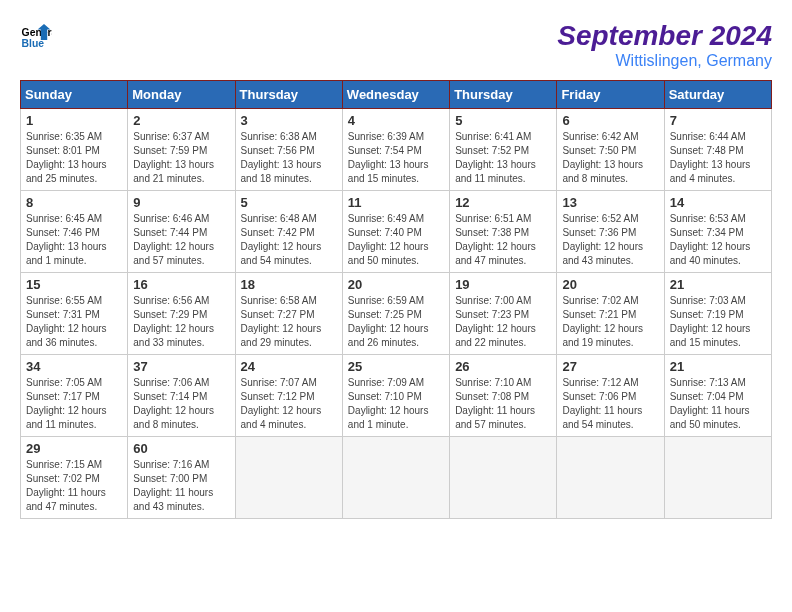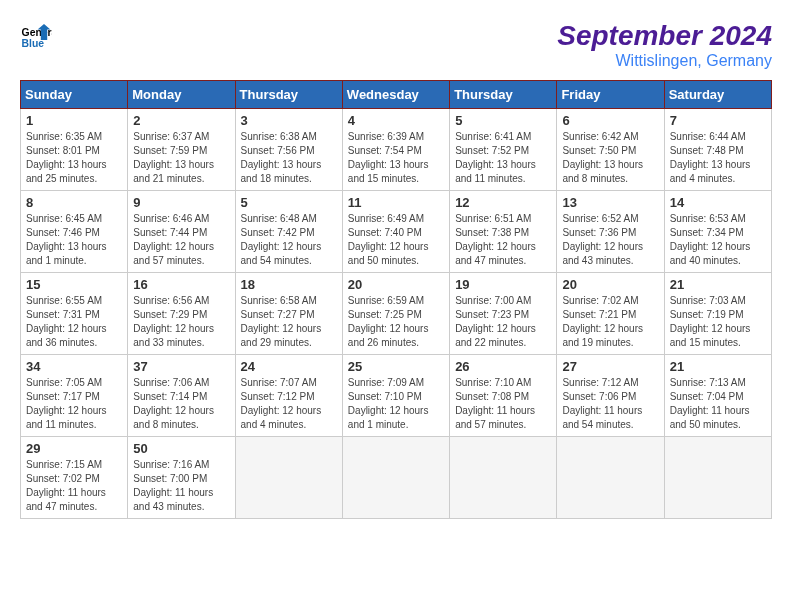--- a/index.html
+++ b/index.html
@@ -224,21 +224,21 @@
           <span class="day-num">21</span>
           <div class="cell-text">Sunrise: 7:13 AM<br>Sunset: 7:04 PM<br>Daylight: 11 hours<br>and 50 minutes.</div>
         </td>
       </tr>
       <tr>
         <td>
           <span class="day-num">29</span>
           <div class="cell-text">Sunrise: 7:15 AM<br>Sunset: 7:02 PM<br>Daylight: 11 hours<br>and 47 minutes.</div>
         </td>
         <td>
-          <span class="day-num">50</span>
+          <span class="day-num">60</span>
           <div class="cell-text">Sunrise: 7:16 AM<br>Sunset: 7:00 PM<br>Daylight: 11 hours<br>and 43 minutes.</div>
         </td>
         <td class="empty"></td>
         <td class="empty"></td>
         <td class="empty"></td>
         <td class="empty"></td>
         <td class="empty"></td>
       </tr>
     </tbody>
 </table>

